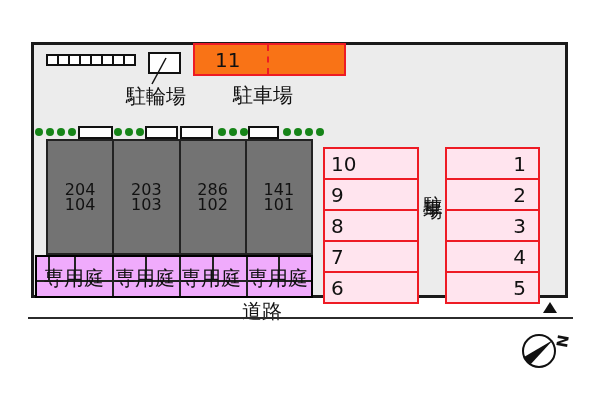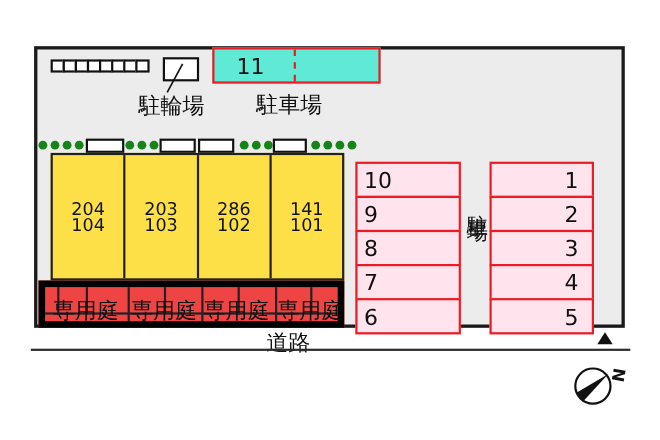--- a/index.html
+++ b/index.html
@@ -12,36 +12,36 @@
   #site{left:31px;top:42px;width:537px;height:256px;background:#ECECEC;border:3px solid #1a1a1a;}
   
   #storage-stalls{left:46px;top:54px;display:flex;}
   .stall{width:13px;height:12px;background:#fff;border:2px solid #111;box-sizing:border-box;margin-left:-2px;}
   .stall:first-child{margin-left:0;}
   #storage-label{left:46px;top:66px;width:80px;text-align:center;font-size:20px;}
   
   #bike-rect{left:148px;top:52px;width:33px;height:22px;background:#fff;border:2px solid #111;}
   #bike-label{left:116px;top:83px;width:80px;text-align:center;font-size:20px;font-family:Liberation Serif, serif;}
   
-  #parking11{left:193px;top:43px;width:153px;height:33px;background:#5eead4;border:2px solid #EE1B24;}
+  #parking11{left:193px;top:43px;width:153px;height:33px;background:#f97316;border:2px solid #EE1B24;}
   #parking11-divider{position:absolute;left:72px;top:0;bottom:0;width:0;border-left:2px dashed #EE1B24;}
   #parking11-num{position:absolute;left:20px;top:50%;transform:translateY(-50%);font-size:20px;}
   #toplot-label{left:223px;top:82px;width:80px;text-align:center;font-size:20px;}
   
-  #units{left:46px;top:139px;width:267px;height:116px;background:#fde047;border:2px solid #222;display:flex;}
+  #units{left:46px;top:139px;width:267px;height:116px;background:#737373;border:2px solid #222;display:flex;}
   .unit{flex:1;border-right:2px solid #222;display:flex;flex-direction:column;align-items:center;justify-content:center;}
   .unit:last-child{border-right:none;}
   .unit-line{font-size:16px;line-height:15px;}
   
   .porch{background:#fff;border:2px solid #111;top:126px;height:13px;}
   
   .dots{top:128px;display:flex;}
   .dot{width:8px;height:8px;border-radius:50%;background:#168418;margin-right:3px;}
   
-  #gardens{left:35px;top:255px;width:278px;height:43px;background:#ef4444;border:6px solid #000000;}
+  #gardens{left:35px;top:255px;width:278px;height:43px;background:#f0abfc;border:2px solid #000000;}
   .g-div{position:absolute;top:0;bottom:0;width:2px;background:#222;}
   .g-mid{position:absolute;top:0;height:25px;width:2px;background:#222;}
   #g-hline{position:absolute;left:0;right:0;top:23px;height:2px;background:#222;}
   .g-label{position:absolute;top:8px;width:80px;text-align:center;font-size:20px;}
   
   .pcol{top:147px;}
   #pcol-left{left:323px;width:96px;}
   #pcol-right{left:445px;width:95px;}
   .prow{height:33px;margin-top:-2px;background:#FFE4EE;border:2px solid #EE1B24;box-sizing:border-box;display:flex;align-items:center;font-size:20px;}
   .prow:first-child{margin-top:0;}

